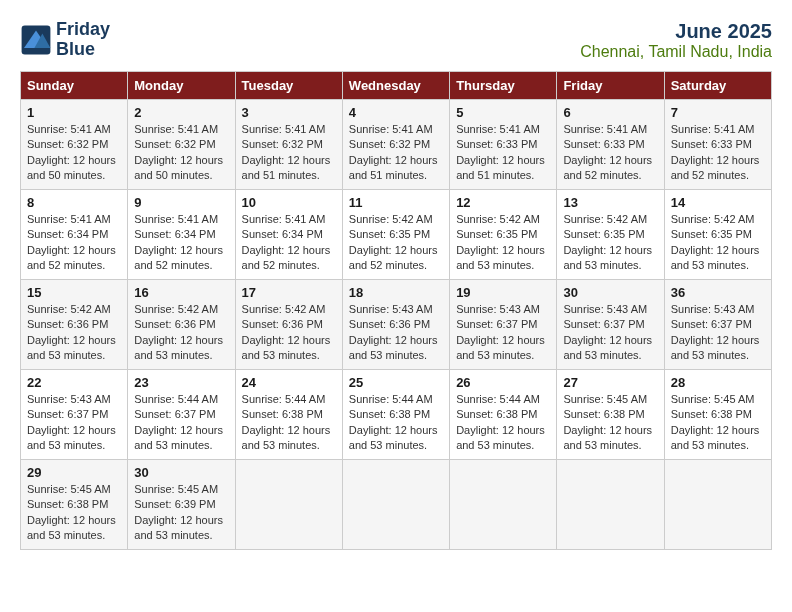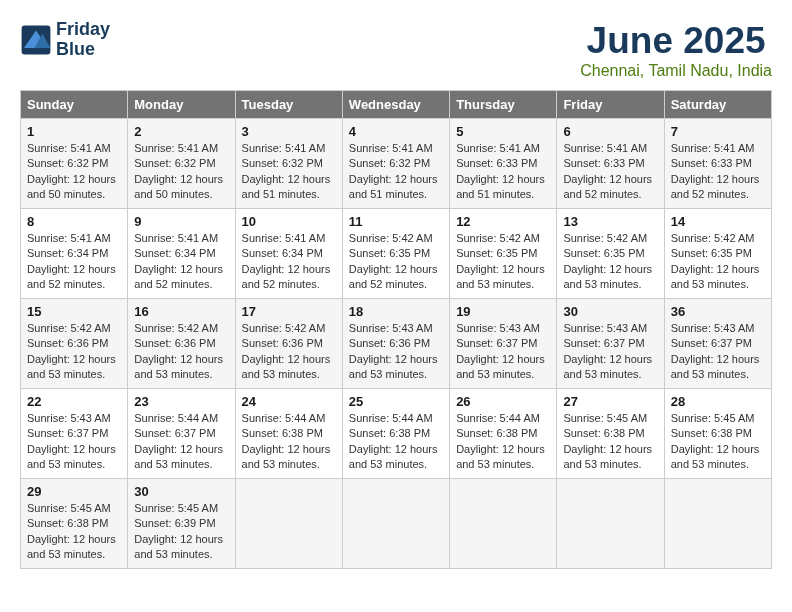--- a/index.html
+++ b/index.html
@@ -28,36 +28,35 @@
     }
     .logo-icon {
       width: 32px;
       height: 32px;
       margin-right: 4px;
     }
     .title-block {
       text-align: right;
     }
     .calendar-title {
-      font-size: 37px;
+      font-size: 20px;
       font-weight: bold;
       color: #1a3a5c;
-      text-align: center;
     }
     .calendar-subtitle {
       font-size: 16px;
       color: #4d7c0f;
     }
     table {
       width: 100%;
       border-collapse: collapse;
       font-size: 11px;
     }
     thead tr th {
-      background-color: #737373;
+      background-color: #7f1d1d;
       color: white;
       text-align: left;
       padding: 6px 6px;
       font-size: 13px;
       font-weight: bold;
       border: 1px solid #ccc;
     }
     tbody tr td {
       vertical-align: top;
       padding: 5px 6px;

